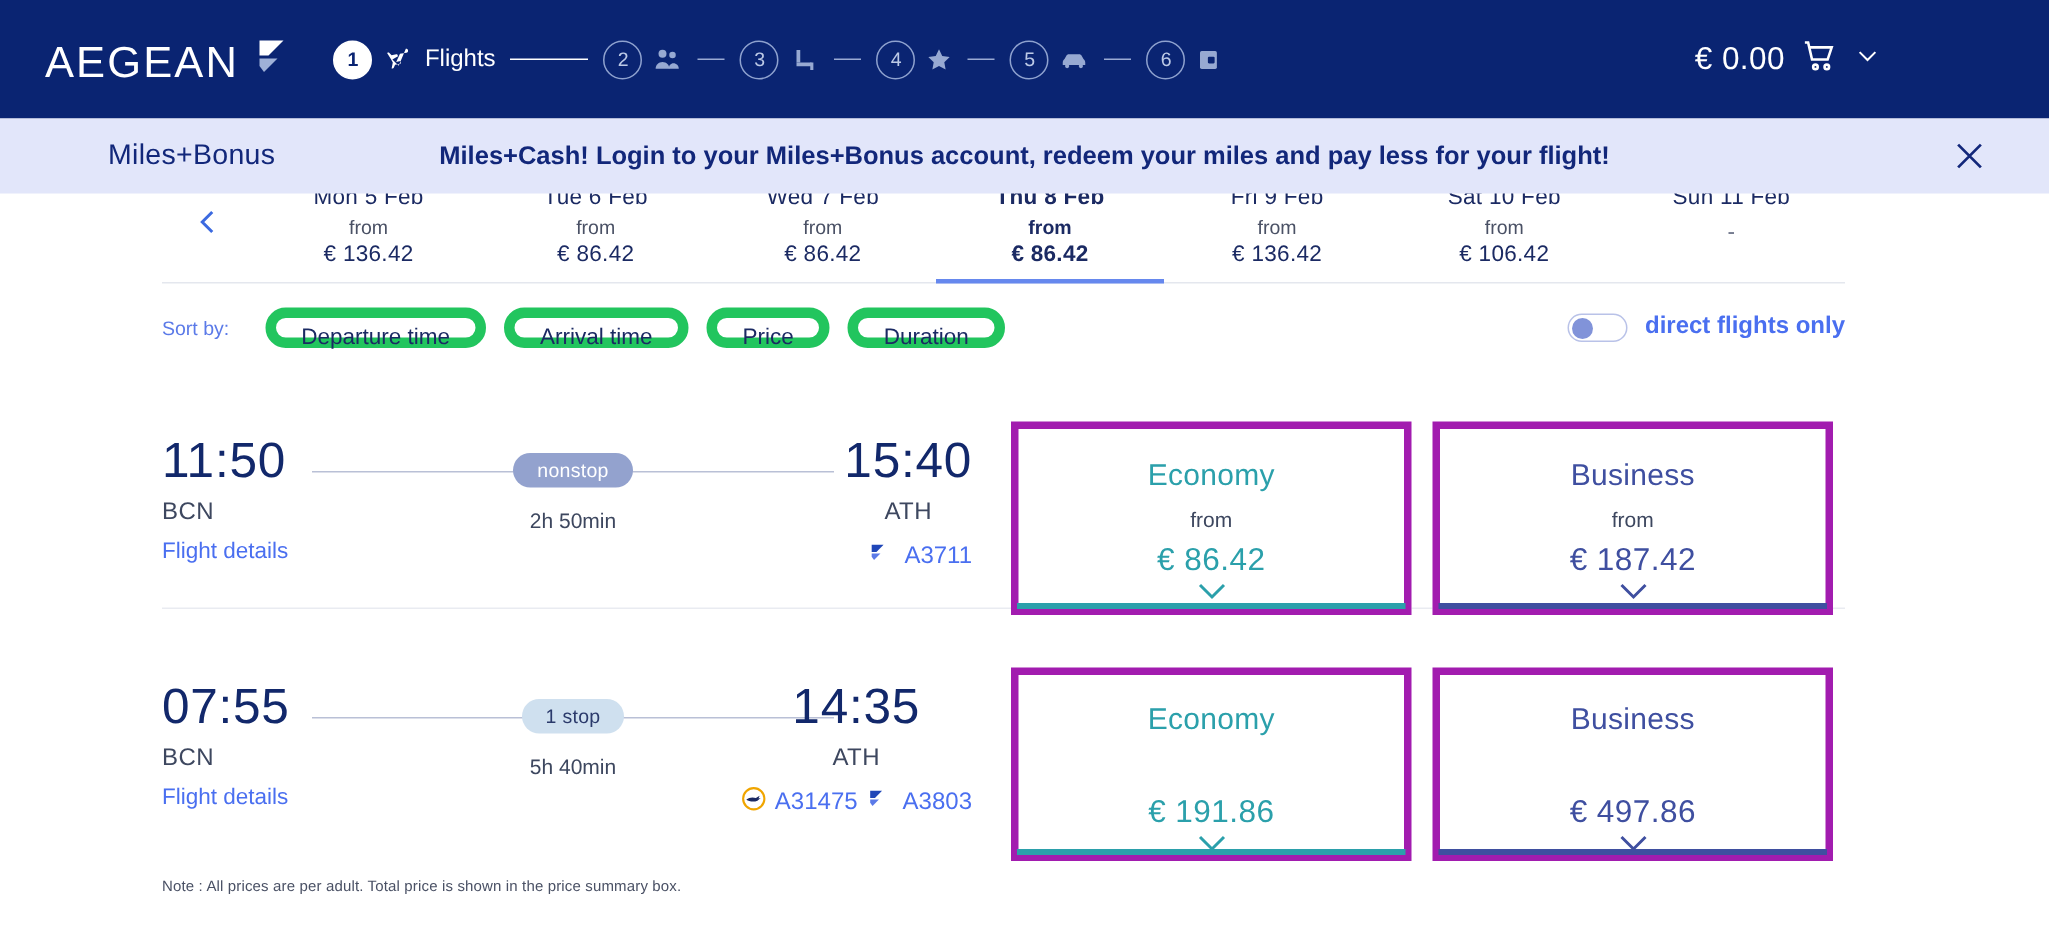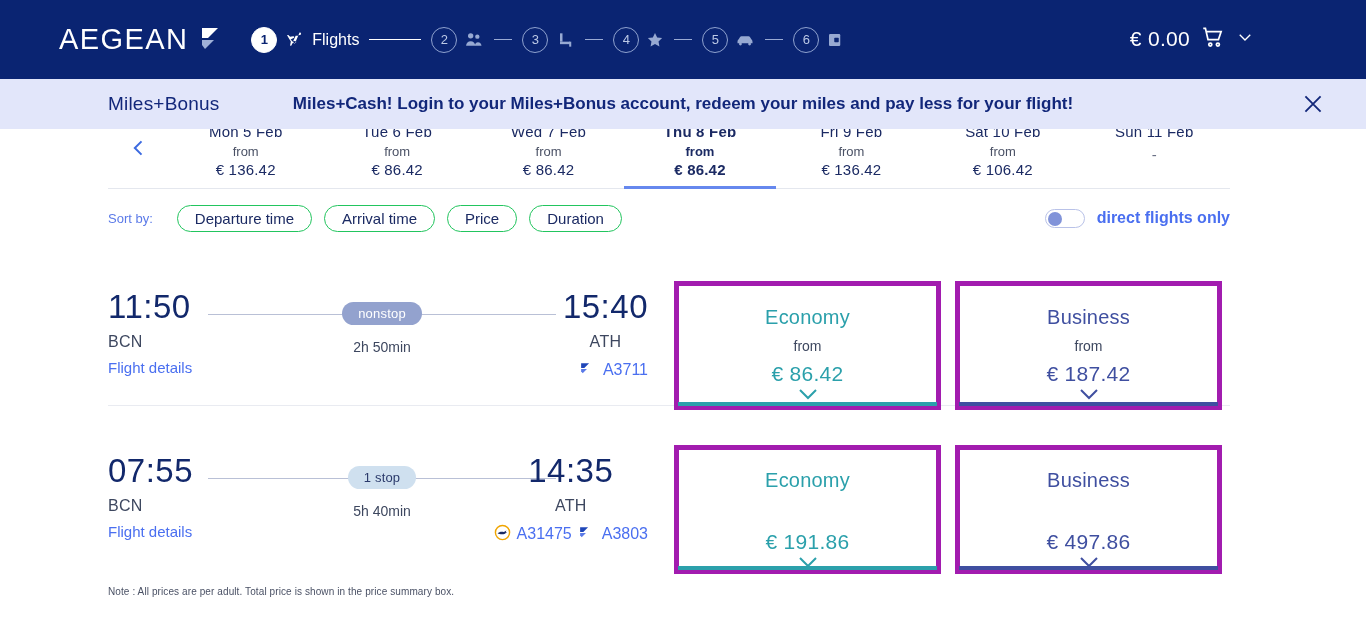--- a/index.html
+++ b/index.html
@@ -11,22 +11,22 @@
   }
 
   
   .header {
     position: absolute; top: 0; left: 0;
     width: 1366px; height: 79px;
     background: #0a2472;
     display: flex; align-items: center;
   }
   .brand {
-    display: flex; align-items: center;
-    margin-left: 59px;
+    display: flex; align-items: flex-end;
+    margin-left: 30px;
   }
   .brand-word {
     color: #ffffff;
     font-size: 29px;
     letter-spacing: 1.4px;
     font-weight: 400;
   }
   .brand-swoosh { margin-left: 9px; display: block; }
 
   .stepper { display: flex; align-items: center; margin-left: 20px; }
@@ -64,21 +64,21 @@
 
   
   .promo {
     position: absolute; top: 79px; left: 0;
     width: 1366px; height: 50px;
     background: #e2e6fa;
     display: flex; align-items: center;
     z-index: 20;
   }
   .promo-logo {
-    margin-left: 108px; color: #12277a;
+    margin-left: 72px; color: #12277a;
     font-size: 19px; letter-spacing: .2px;
   }
   .promo-text {
     position: absolute; left: 0; right: 0; text-align: center;
     color: #12277a; font-size: 17px; font-weight: 700;
   }
   .promo-close {
     position: absolute; right: 40px; top: 50%; transform: translateY(-50%);
     color: #12277a; cursor: pointer; line-height: 0;
   }
@@ -116,21 +116,21 @@
   .date-cell.empty .date-price { color: #6a7186; }
 
   
   .sortbar {
     position: absolute; top: 200px; left: 108px;
     width: 1122px; height: 36px;
     display: flex; align-items: center;
   }
   .sort-label { color: #5b7ae8; font-size: 13px; margin-right: 24px; }
   .sort-chip {
-    border: 1px solid #22c55e; border-radius: 20px;
+    border: 7px solid #22c55e; border-radius: 20px;
     padding: 0 17px; height: 27px; line-height: 25px;
     color: #1b2a63; font-size: 15px; margin-right: 12px;
     background: #fff; cursor: pointer; white-space: nowrap;
   }
   .toggle-wrap {
     position: absolute; right: 0; display: flex; align-items: center; gap: 12px;
   }
   .toggle {
     width: 40px; height: 19px; border-radius: 11px;
     border: 1px solid #b9c2e8; background: #ffffff;

